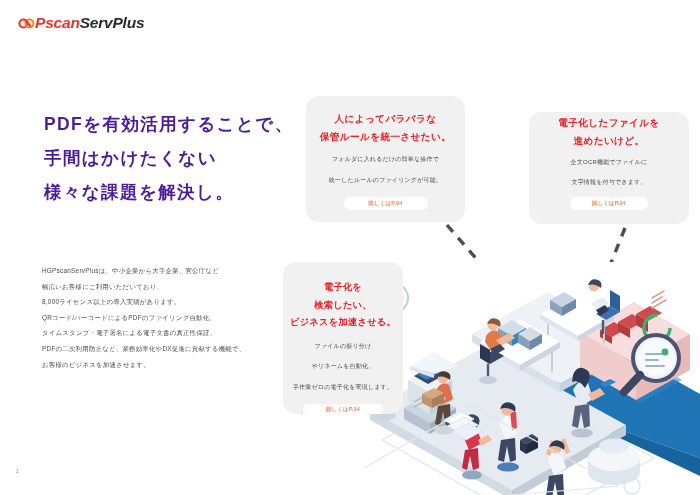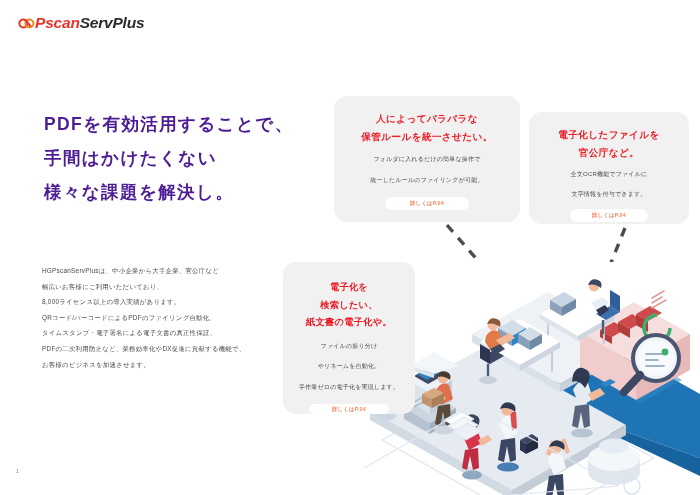--- a/index.html
+++ b/index.html
@@ -125,47 +125,47 @@
     display: flex;
     align-items: center;
     justify-content: center;
     border: none;
     font-family: inherit;
     cursor: pointer;
   }
 
   
   #card-unify {
-    left: 334px;
+    left: 306px;
     top: 96px;
-    width: 186px;
+    width: 159px;
     height: 126px;
     padding-top: 14px;
   }
   #card-unify .title { font-size: 9.6px; line-height: 17.5px; letter-spacing: 0.4px; }
   #card-unify .sub { font-size: 6px; line-height: 12.5px; margin-top: 8px; letter-spacing: 0.2px; }
   #card-unify .cta { width: 84px; height: 13px; font-size: 5.4px; margin-top: 11px; letter-spacing: 0.2px; }
 
   
   #card-search {
     left: 529px;
     top: 112px;
     width: 160px;
     height: 112px;
-    padding-top: 14px;
+    padding-top: 2px;
   }
   #card-search .title { font-size: 9.6px; line-height: 17.5px; letter-spacing: 0.4px; }
   #card-search .sub { font-size: 6px; line-height: 12.5px; margin-top: 7px; letter-spacing: 0.2px; }
   #card-search .cta { width: 78px; height: 13px; font-size: 5.4px; margin-top: 9px; letter-spacing: 0.2px; }
 
   
   #card-effort {
     left: 283px;
     top: 262px;
-    width: 132px;
+    width: 120px;
     height: 152px;
     padding-top: 17px;
   }
   #card-effort .title { font-size: 9.2px; line-height: 17.5px; letter-spacing: 0.3px; }
   #card-effort .sub { font-size: 6px; line-height: 12.5px; margin-top: 8px; letter-spacing: 0.2px; }
   #card-effort .cta { width: 80px; height: 13px; font-size: 5.4px; margin-top: 11px; letter-spacing: 0.2px; }
 
   
   #illustration {
     position: absolute;
@@ -460,30 +460,30 @@
   <div class="card" id="card-unify">
     <div class="title">人によってバラバラな</div>
     <div class="title">保管ルールを統一させたい。</div>
     <div class="sub">フォルダに入れるだけの簡単な操作で</div>
     <div class="sub">統一したルールのファイリングが可能。</div>
     <button class="cta">詳しくはP.04</button>
   </div>
 
   <div class="card" id="card-search">
     <div class="title">電子化したファイルを</div>
-    <div class="title">官公庁など。</div>
+    <div class="title">進めたいけど。</div>
     <div class="sub">全文OCR機能でファイルに</div>
     <div class="sub">文字情報を付与できます。</div>
     <button class="cta">詳しくはP.04</button>
   </div>
 
   <div class="card" id="card-effort">
     <div class="title">電子化を</div>
     <div class="title">検索したい、</div>
-    <div class="title">紙文書の電子化や。</div>
+    <div class="title">ビジネスを加速させる。</div>
     <div class="sub">ファイルの振り分け</div>
     <div class="sub">やリネームを自動化。</div>
     <div class="sub">手作業ゼロの電子化を実現します。</div>
     <button class="cta">詳しくはP.04</button>
   </div>
 
   <div id="page-number">1</div>
 
 </div>
 

